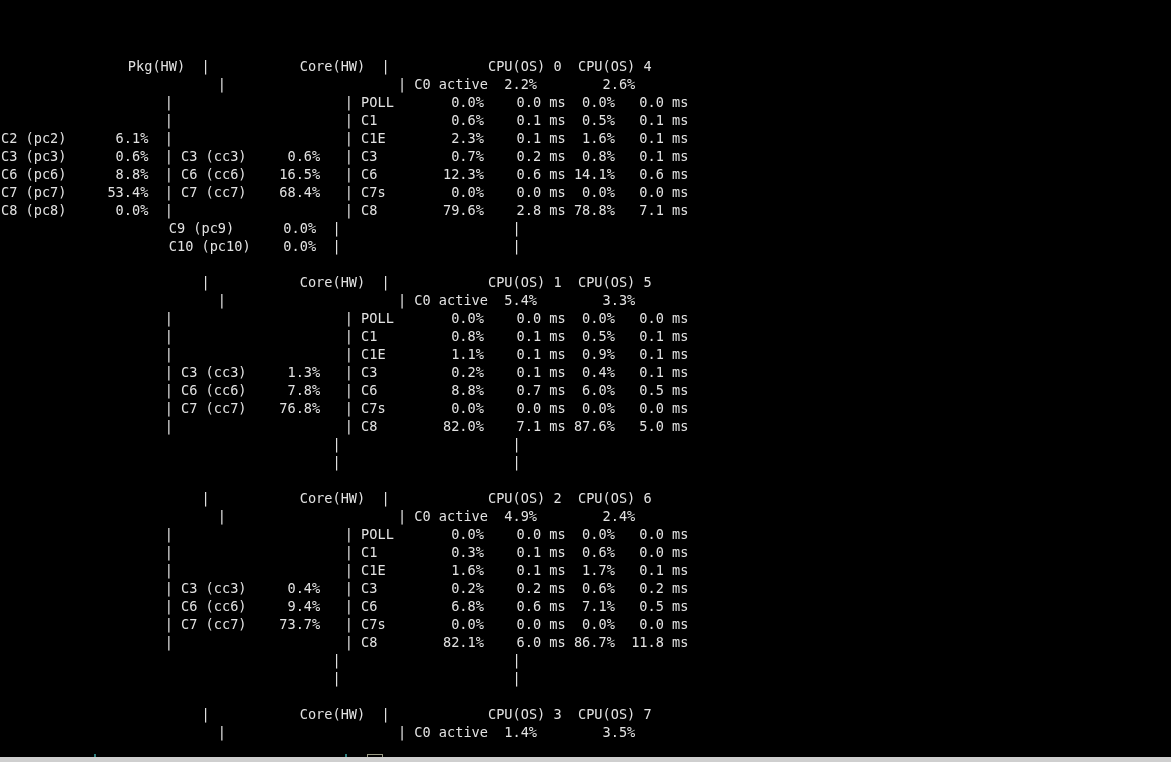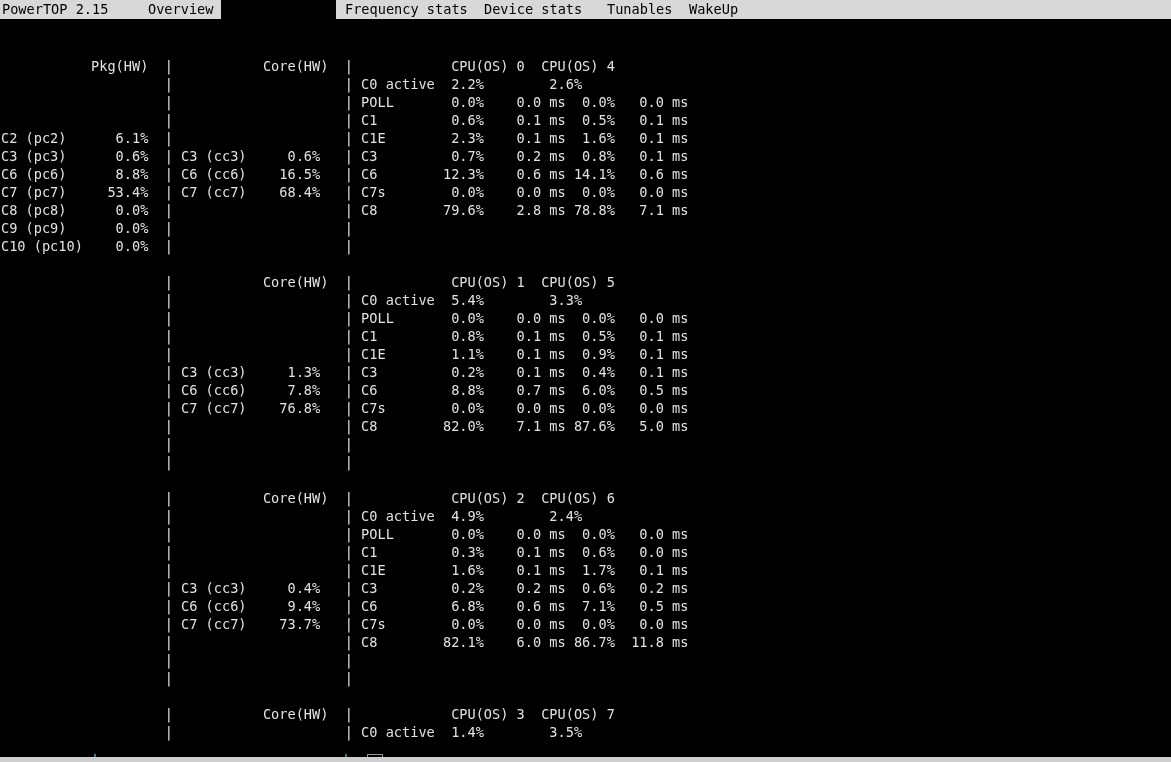--- a/index.html
+++ b/index.html
@@ -33,21 +33,21 @@
   }
   .tab-frequency { left: 345px; }
   .tab-device    { left: 484px; }
   .tab-tunables  { left: 607px; }
   .tab-wakeup    { left: 689px; }
   
   .grid {
     position: absolute; top:21px; left:1px;
     white-space: pre;
   }
-  .grid .row { height:18px; }
+  .grid .row { height:18px;text-align:center; }
   
   .bottombar {
     position:absolute; left:0; bottom:0;
     width:100%; height:5px;
     background:#cfcfcf;
   }
   .tick {
     position:absolute; width:2px; height:6px; bottom:2px;
     background:#2e7e7e;
   }
@@ -58,29 +58,20 @@
     width:16px; height:7px;
     border:1px solid #9a9a84;
     background:transparent;
   }
 </style>
 </head>
 <body>
 
 <div class="screen">
 
-  <div class="tabbar">
-    <span class="seg app-title">PowerTOP 2.15</span>
-    <span class="seg tab-overview">Overview</span>
-    <span class="seg tab-selected-block">Idle stats</span>
-    <span class="seg tab-frequency">Frequency stats</span>
-    <span class="seg tab-device">Device stats</span>
-    <span class="seg tab-tunables">Tunables</span>
-    <span class="seg tab-wakeup">WakeUp</span>
-  </div>
 
   <div class="grid" id="grid"><div class="row"></div><div class="row"></div><div class="row">           Pkg(HW)  |           Core(HW)  |            CPU(OS) 0  CPU(OS) 4</div><div class="row">                    |                     | C0 active  2.2%        2.6%</div><div class="row">                    |                     | POLL       0.0%    0.0 ms  0.0%   0.0 ms</div><div class="row">                    |                     | C1         0.6%    0.1 ms  0.5%   0.1 ms</div><div class="row">C2 (pc2)      6.1%  |                     | C1E        2.3%    0.1 ms  1.6%   0.1 ms</div><div class="row">C3 (pc3)      0.6%  | C3 (cc3)     0.6%   | C3         0.7%    0.2 ms  0.8%   0.1 ms</div><div class="row">C6 (pc6)      8.8%  | C6 (cc6)    16.5%   | C6        12.3%    0.6 ms 14.1%   0.6 ms</div><div class="row">C7 (pc7)     53.4%  | C7 (cc7)    68.4%   | C7s        0.0%    0.0 ms  0.0%   0.0 ms</div><div class="row">C8 (pc8)      0.0%  |                     | C8        79.6%    2.8 ms 78.8%   7.1 ms</div><div class="row">C9 (pc9)      0.0%  |                     |</div><div class="row">C10 (pc10)    0.0%  |                     |</div><div class="row"></div><div class="row">                    |           Core(HW)  |            CPU(OS) 1  CPU(OS) 5</div><div class="row">                    |                     | C0 active  5.4%        3.3%</div><div class="row">                    |                     | POLL       0.0%    0.0 ms  0.0%   0.0 ms</div><div class="row">                    |                     | C1         0.8%    0.1 ms  0.5%   0.1 ms</div><div class="row">                    |                     | C1E        1.1%    0.1 ms  0.9%   0.1 ms</div><div class="row">                    | C3 (cc3)     1.3%   | C3         0.2%    0.1 ms  0.4%   0.1 ms</div><div class="row">                    | C6 (cc6)     7.8%   | C6         8.8%    0.7 ms  6.0%   0.5 ms</div><div class="row">                    | C7 (cc7)    76.8%   | C7s        0.0%    0.0 ms  0.0%   0.0 ms</div><div class="row">                    |                     | C8        82.0%    7.1 ms 87.6%   5.0 ms</div><div class="row">                    |                     |</div><div class="row">                    |                     |</div><div class="row"></div><div class="row">                    |           Core(HW)  |            CPU(OS) 2  CPU(OS) 6</div><div class="row">                    |                     | C0 active  4.9%        2.4%</div><div class="row">                    |                     | POLL       0.0%    0.0 ms  0.0%   0.0 ms</div><div class="row">                    |                     | C1         0.3%    0.1 ms  0.6%   0.0 ms</div><div class="row">                    |                     | C1E        1.6%    0.1 ms  1.7%   0.1 ms</div><div class="row">                    | C3 (cc3)     0.4%   | C3         0.2%    0.2 ms  0.6%   0.2 ms</div><div class="row">                    | C6 (cc6)     9.4%   | C6         6.8%    0.6 ms  7.1%   0.5 ms</div><div class="row">                    | C7 (cc7)    73.7%   | C7s        0.0%    0.0 ms  0.0%   0.0 ms</div><div class="row">                    |                     | C8        82.1%    6.0 ms 86.7%  11.8 ms</div><div class="row">                    |                     |</div><div class="row">                    |                     |</div><div class="row"></div><div class="row">                    |           Core(HW)  |            CPU(OS) 3  CPU(OS) 7</div><div class="row">                    |                     | C0 active  1.4%        3.5%</div></div>
 
   <span class="tick tick-a"></span>
   <span class="tick tick-b"></span>
   <span class="cursorbox"></span>
   <div class="bottombar"></div>
 
 </div>
 

